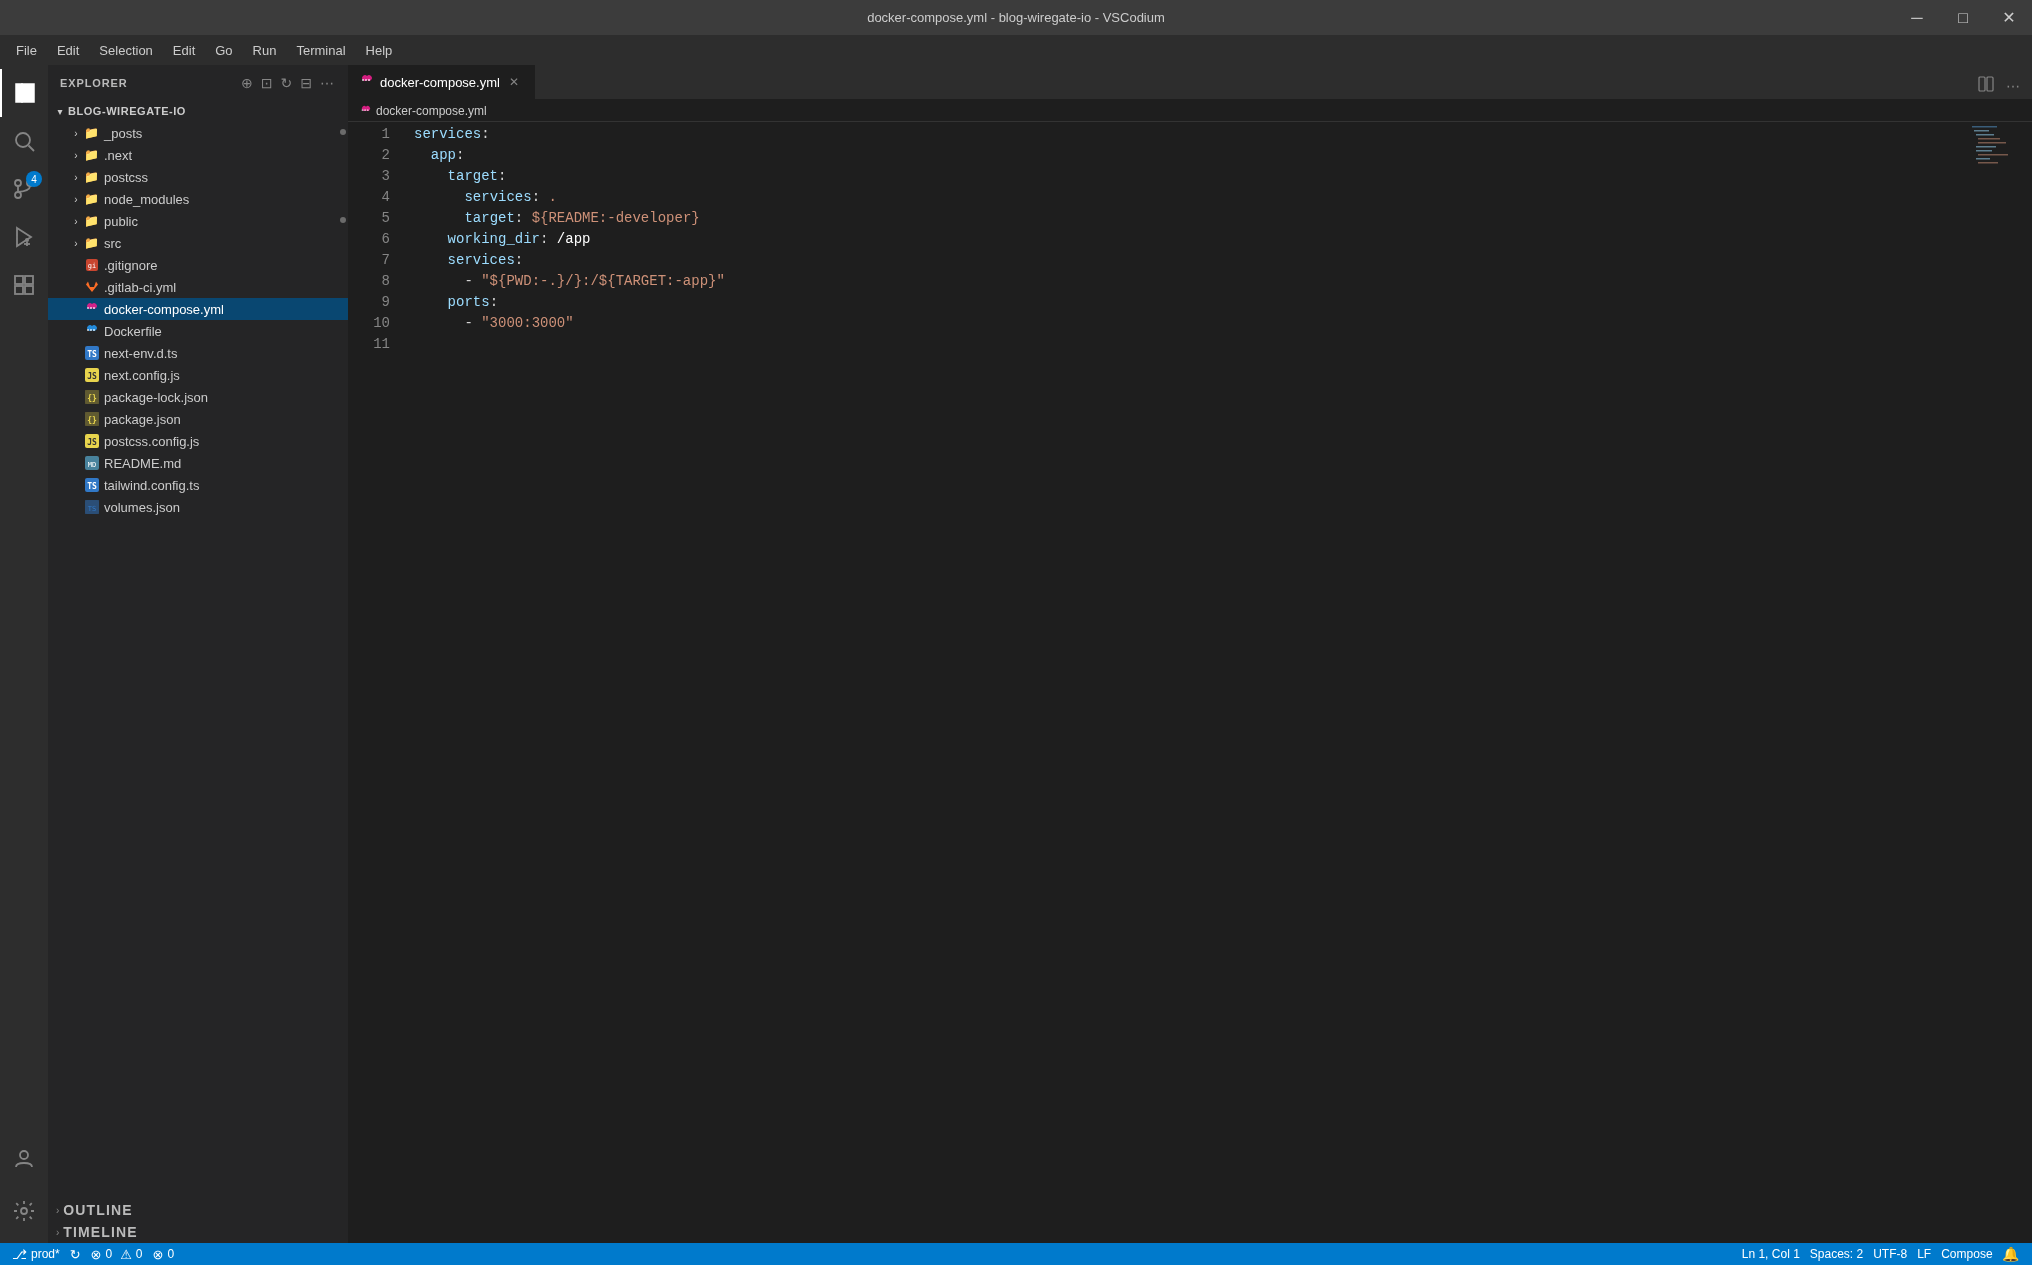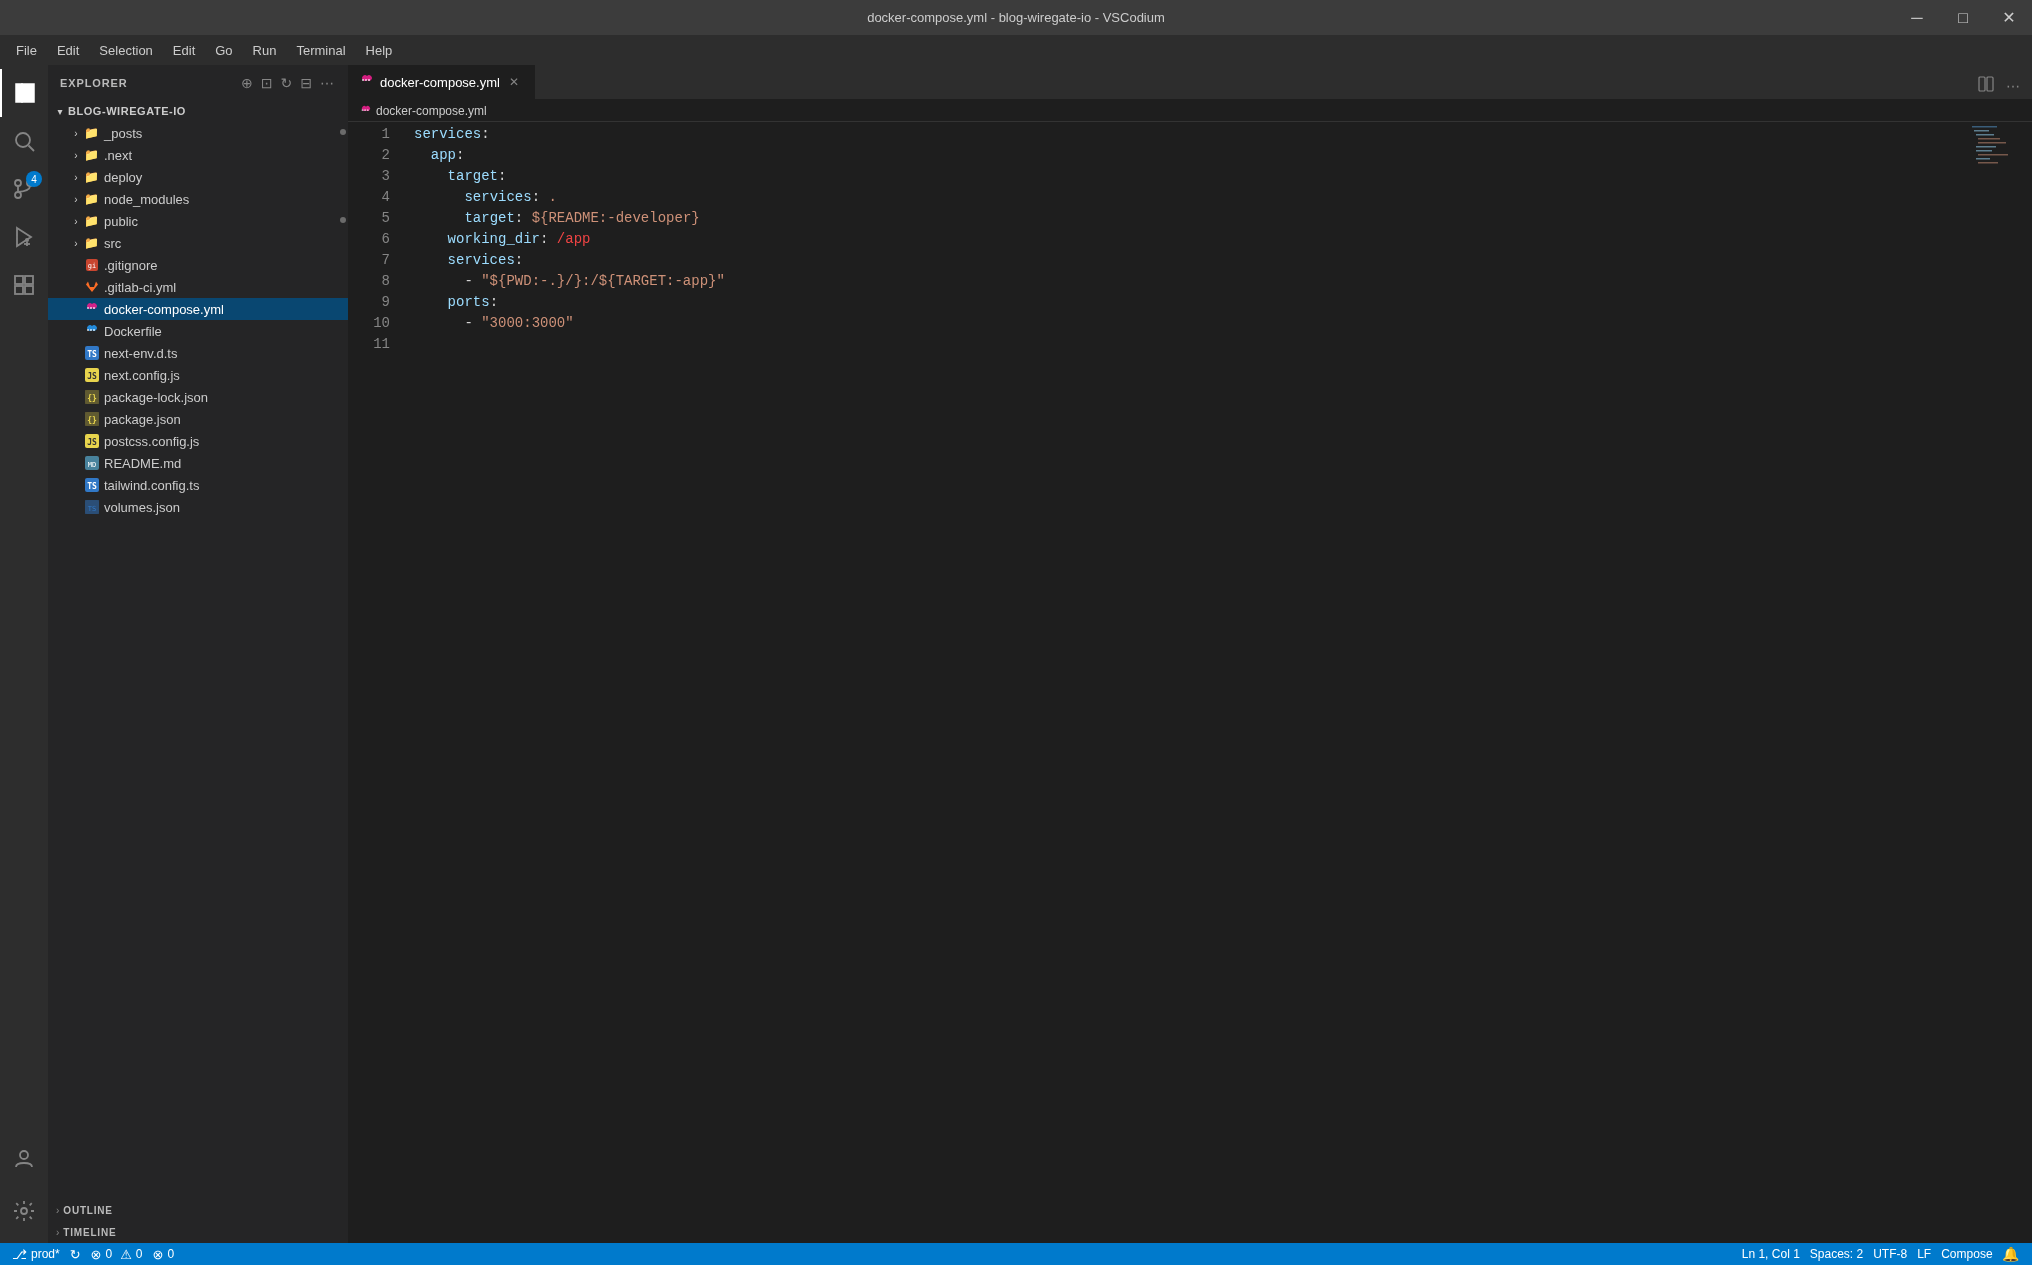--- a/index.html
+++ b/index.html
@@ -215,21 +215,21 @@
       flex-shrink: 0;
     }
     .sidebar-section-header {
       height: 22px;
       display: flex;
       align-items: center;
       cursor: pointer;
       padding: 0 8px;
     }
     .sidebar-section-title {
-      font-size: 10px;
+      font-size: 14px;
       font-weight: 700;
       letter-spacing: 0.08em;
       color: #bbbbbb;
       text-transform: uppercase;
       margin-left: 4px;
     }
 
     
     .editor-area {
       flex: 1;
@@ -514,21 +514,21 @@
         <span class="tree-indent" style="width:20px;"></span>
         <span class="tree-arrow">›</span>
         <span class="tree-icon" style="color:#dcb67a;">📁</span>
         <span class="tree-label">.next</span>
       </div>
 
       <div class="tree-item">
         <span class="tree-indent" style="width:20px;"></span>
         <span class="tree-arrow">›</span>
         <span class="tree-icon" style="color:#dcb67a;">📁</span>
-        <span class="tree-label">deploy</span>
+        <span class="tree-label">postcss</span>
       </div>
 
       <div class="tree-item">
         <span class="tree-indent" style="width:20px;"></span>
         <span class="tree-arrow">›</span>
         <span class="tree-icon" style="color:#dcb67a;">📁</span>
         <span class="tree-label">node_modules</span>
       </div>
 
       <div class="tree-item" style="position:relative;">
@@ -775,21 +775,21 @@
         <div class="code-line">
           <span style="color:#d4d4d4;">    </span><span style="color:#9cdcfe;">target</span><span style="color:#d4d4d4;">:</span>
         </div>
         <div class="code-line">
           <span style="color:#d4d4d4;">      </span><span style="color:#9cdcfe;">services</span><span style="color:#d4d4d4;">: </span><span style="color:#ce9178;">.</span>
         </div>
         <div class="code-line">
           <span style="color:#d4d4d4;">      </span><span style="color:#9cdcfe;">target</span><span style="color:#d4d4d4;">: </span><span style="color:#ce9178;">${README:-developer}</span>
         </div>
         <div class="code-line">
-          <span style="color:#d4d4d4;">    </span><span style="color:#9cdcfe;">working_dir</span><span style="color:#d4d4d4;">: </span><span style="color:#ef4444;">/app</span>
+          <span style="color:#d4d4d4;">    </span><span style="color:#9cdcfe;">working_dir</span><span style="color:#d4d4d4;">: </span><span style="color:#ffffff;">/app</span>
         </div>
         <div class="code-line">
           <span style="color:#d4d4d4;">    </span><span style="color:#9cdcfe;">services</span><span style="color:#d4d4d4;">:</span>
         </div>
         <div class="code-line">
           <span style="color:#d4d4d4;">      - </span><span style="color:#ce9178;">"${PWD:-.}/}:/${TARGET:-app}"</span>
         </div>
         <div class="code-line">
           <span style="color:#d4d4d4;">    </span><span style="color:#9cdcfe;">ports</span><span style="color:#d4d4d4;">:</span>
         </div>

